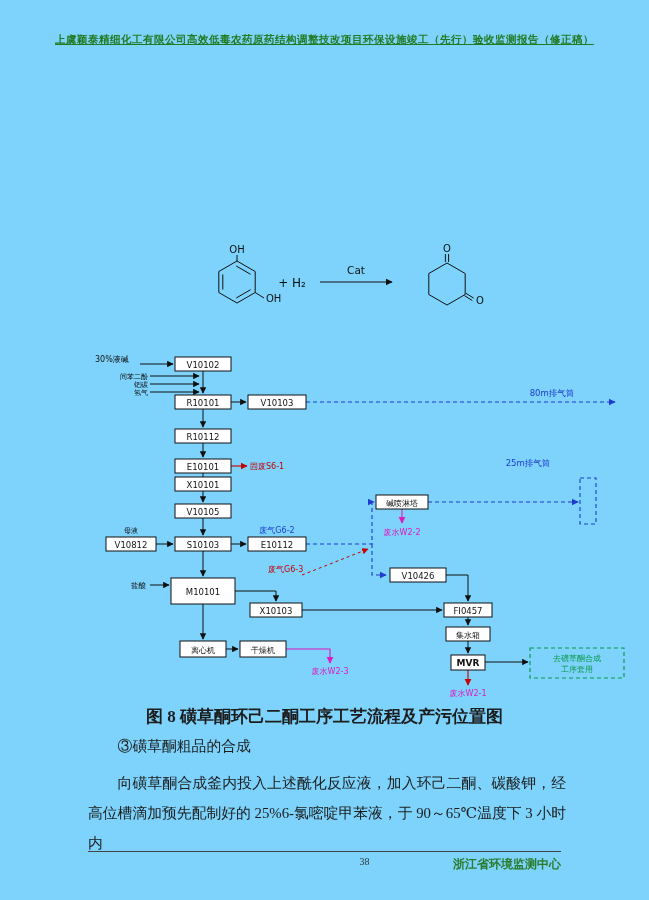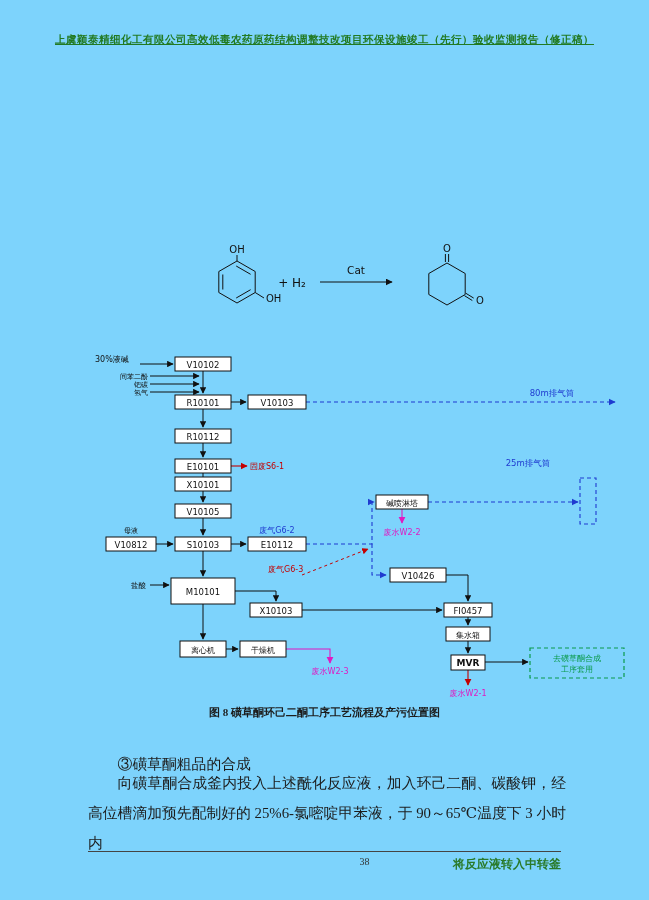--- a/index.html
+++ b/index.html
@@ -13,25 +13,25 @@
     font-size:10.5px; font-weight:bold; color:#227a22;
     text-decoration:underline; letter-spacing:0.5px;
   }
   .para { color:#1c1c1c; }
   .p1 {
     position:absolute; top:76px; left:88px; width:478px;
     font-size:14.8px; line-height:29.5px; text-align:justify;
   }
   .caption {
     position:absolute; top:705px; left:0; width:649px; text-align:center;
-    font-size:11px; font-weight:bold;
+    font-size:17px; font-weight:bold;
   }
   .heading2 {
     position:absolute; top:737px; left:88px; width:478px;
-    font-size:14.8px; text-indent:2em;margin-top:18px;
+    font-size:14.8px; text-indent:2em;
   }
   .p2 {
     position:absolute; top:768px; left:88px; width:478px;
     font-size:14.8px; line-height:30px; text-align:justify; text-indent:2em;
   }
   .footer-line {
     position:absolute; top:851px; left:88px; right:88px;
     border-top:1px solid #444; height:0;
   }
   .page-num {
@@ -242,15 +242,15 @@
   </svg>
 
   <div class="caption">图 8  磺草酮环己二酮工序工艺流程及产污位置图</div>
 
   <div class="para heading2">③磺草酮粗品的合成</div>
 
   <div class="para p2">向磺草酮合成釜内投入上述酰化反应液，加入环己二酮、碳酸钾，经高位槽滴加预先配制好的 25%6-氯嘧啶甲苯液，于 90～65℃温度下 3 小时内</div>
 
   <div class="footer-line"></div>
   <div class="page-num">38</div>
-  <div class="org">将反应液转入中转釜</div>
+  <div class="org">浙江省环境监测中心</div>
 
 </div>
 
 </body></html>

